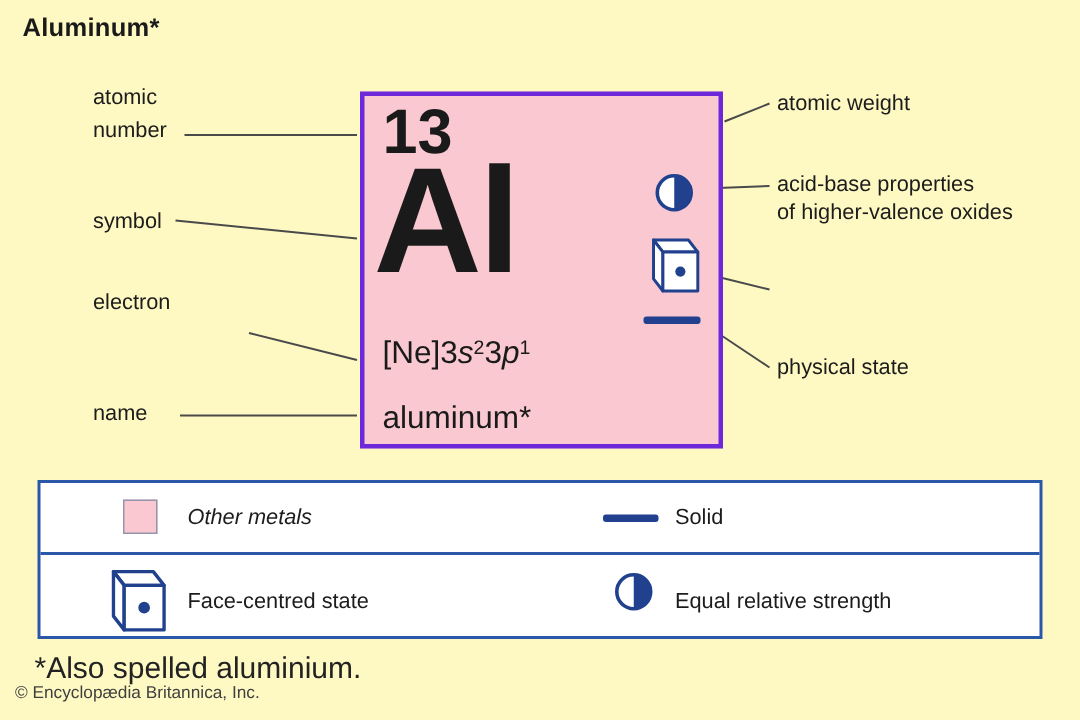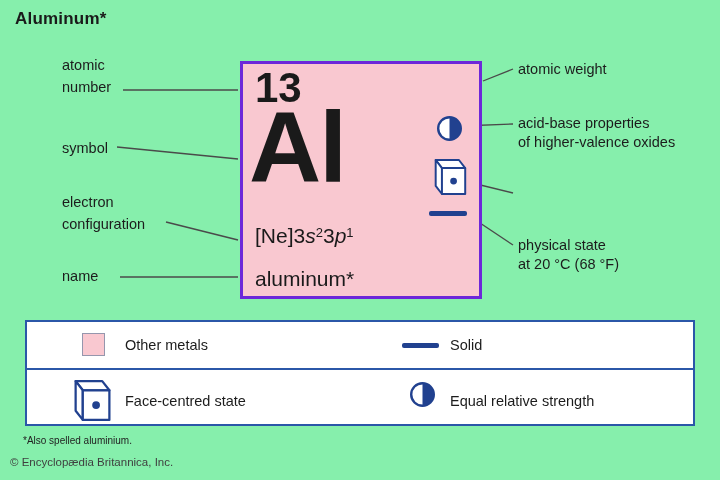--- a/index.html
+++ b/index.html
@@ -1,17 +1,17 @@
 <!DOCTYPE html>
 <html><head>
 <meta charset="utf-8">
 <style>
   html,body{margin:0;padding:0;background:#fff;overflow:hidden;}
   #canvas{
-    position:relative;width:720px;height:480px;background:#86efac;
+    position:relative;width:720px;height:480px;background:#fef9c3;
     font-family:"Liberation Sans", sans-serif;color:#1a1a1a;
   }
   .abs{position:absolute;}
   
   .page-title{left:15px;top:9px;font-size:17px;font-weight:bold;letter-spacing:.2px;}
   
   .card{left:240px;top:61px;width:242px;height:238px;box-sizing:border-box;
         background:#f9c8d0;border:3px solid #6d28d9;}
   .atomic-number{left:12px;top:2px;font-size:42px;font-weight:bold;line-height:1.05;}
   .atomic-weight{right:9px;top:12px;font-size:20px;}
@@ -29,21 +29,21 @@
   .lbl-right{line-height:18.5px;}
   
   .legend{left:25px;top:320px;width:670px;height:106px;box-sizing:border-box;
           border:2.5px solid #2b57a8;background:#fff;}
   .legend-divider{left:0;top:45.5px;width:100%;height:2.5px;background:#2b57a8;}
   .legend-label{font-size:14.5px;color:#1c1c1c;}
   .swatch{left:55px;top:11px;width:23px;height:23px;box-sizing:border-box;
           background:#f9c8d0;border:1.5px solid #9596ad;}
   .solid-swatch{left:375px;top:21px;width:37px;height:4.5px;background:#21418f;border-radius:2px;}
   
-  .footnote{left:23px;top:435px;font-size:10px;color:#222;}
+  .footnote{left:23px;top:435px;font-size:20px;color:#222;}
   .copyright{left:10px;top:456px;font-size:11.5px;color:#3f3f3f;}
   svg{display:block;}
   .lines-overlay{left:0;top:0;pointer-events:none;}
 </style>
 </head>
 <body>
 
 <div id="canvas">
 
   <div class="abs page-title">Aluminum*</div>
@@ -63,36 +63,34 @@
 
   <div class="abs lbl lbl-left" style="left:62px;top:54px;">
     <div>atomic</div>
     <div>number</div>
   </div>
   <div class="abs lbl lbl-left" style="left:62px;top:137px;">
     <div>symbol</div>
   </div>
   <div class="abs lbl lbl-left" style="left:62px;top:191px;">
     <div>electron</div>
-    <div>configuration</div>
   </div>
   <div class="abs lbl lbl-left" style="left:62px;top:265px;">
     <div>name</div>
   </div>
 
   <div class="abs lbl lbl-right" style="left:518px;top:114px;">
     <div>acid-base properties</div>
     <div>of higher-valence oxides</div>
   </div>
   <div class="abs lbl lbl-right" style="left:518px;top:60px;">
     <div>atomic weight</div>
   </div>
   <div class="abs lbl lbl-right" style="left:518px;top:236px;">
     <div>physical state</div>
-    <div>at 20 °C (68 °F)</div>
   </div>
 
   <div class="abs card">
     <div class="abs atomic-number">13</div>
     <div class="abs symbol">Al</div>
 
     <div class="abs" style="left:193px;top:51px;">
       <svg class="icon-halfcircle" viewBox="0 0 27 27">
         <circle cx="13.5" cy="13.5" r="11.3" fill="#ffffff" stroke="#21418f" stroke-width="2.4"></circle>
         <path d="M13.5 2.2 A11.3 11.3 0 0 1 13.5 24.8 Z" fill="#21418f"></path>
@@ -113,21 +111,21 @@
     <div class="abs state-line" style="left:186px;top:147px;width:38px;height:4.5px;"></div>
 
     <div class="abs econfig"><span>[Ne]3</span><span class="it">s</span><span class="sup">2</span><span>3</span><span class="it">p</span><span class="sup">1</span></div>
     <div class="abs el-name">aluminum*</div>
   </div>
 
   <div class="abs legend">
     <div class="abs legend-divider"></div>
 
     <div class="abs swatch"></div>
-    <div class="abs legend-label" style="left:98px;top:15px;">Other metals</div>
+    <div class="abs legend-label" style="left:98px;top:15px;font-style:italic;">Other metals</div>
 
     <div class="abs solid-swatch"></div>
     <div class="abs legend-label" style="left:423px;top:15px;">Solid</div>
 
     <div class="abs" style="left:45px;top:56px;">
       <svg width="40" height="45" viewBox="0 0 38 44">
         <g stroke="#21418f" stroke-width="2.2" fill="#ffffff" stroke-linejoin="round">
           <polygon points="10,12 3,3 29,3 36,12"></polygon>
           <polygon points="10,12 10,41 3,32 3,3"></polygon>
           <rect x="10" y="12" width="26" height="29"></rect>

